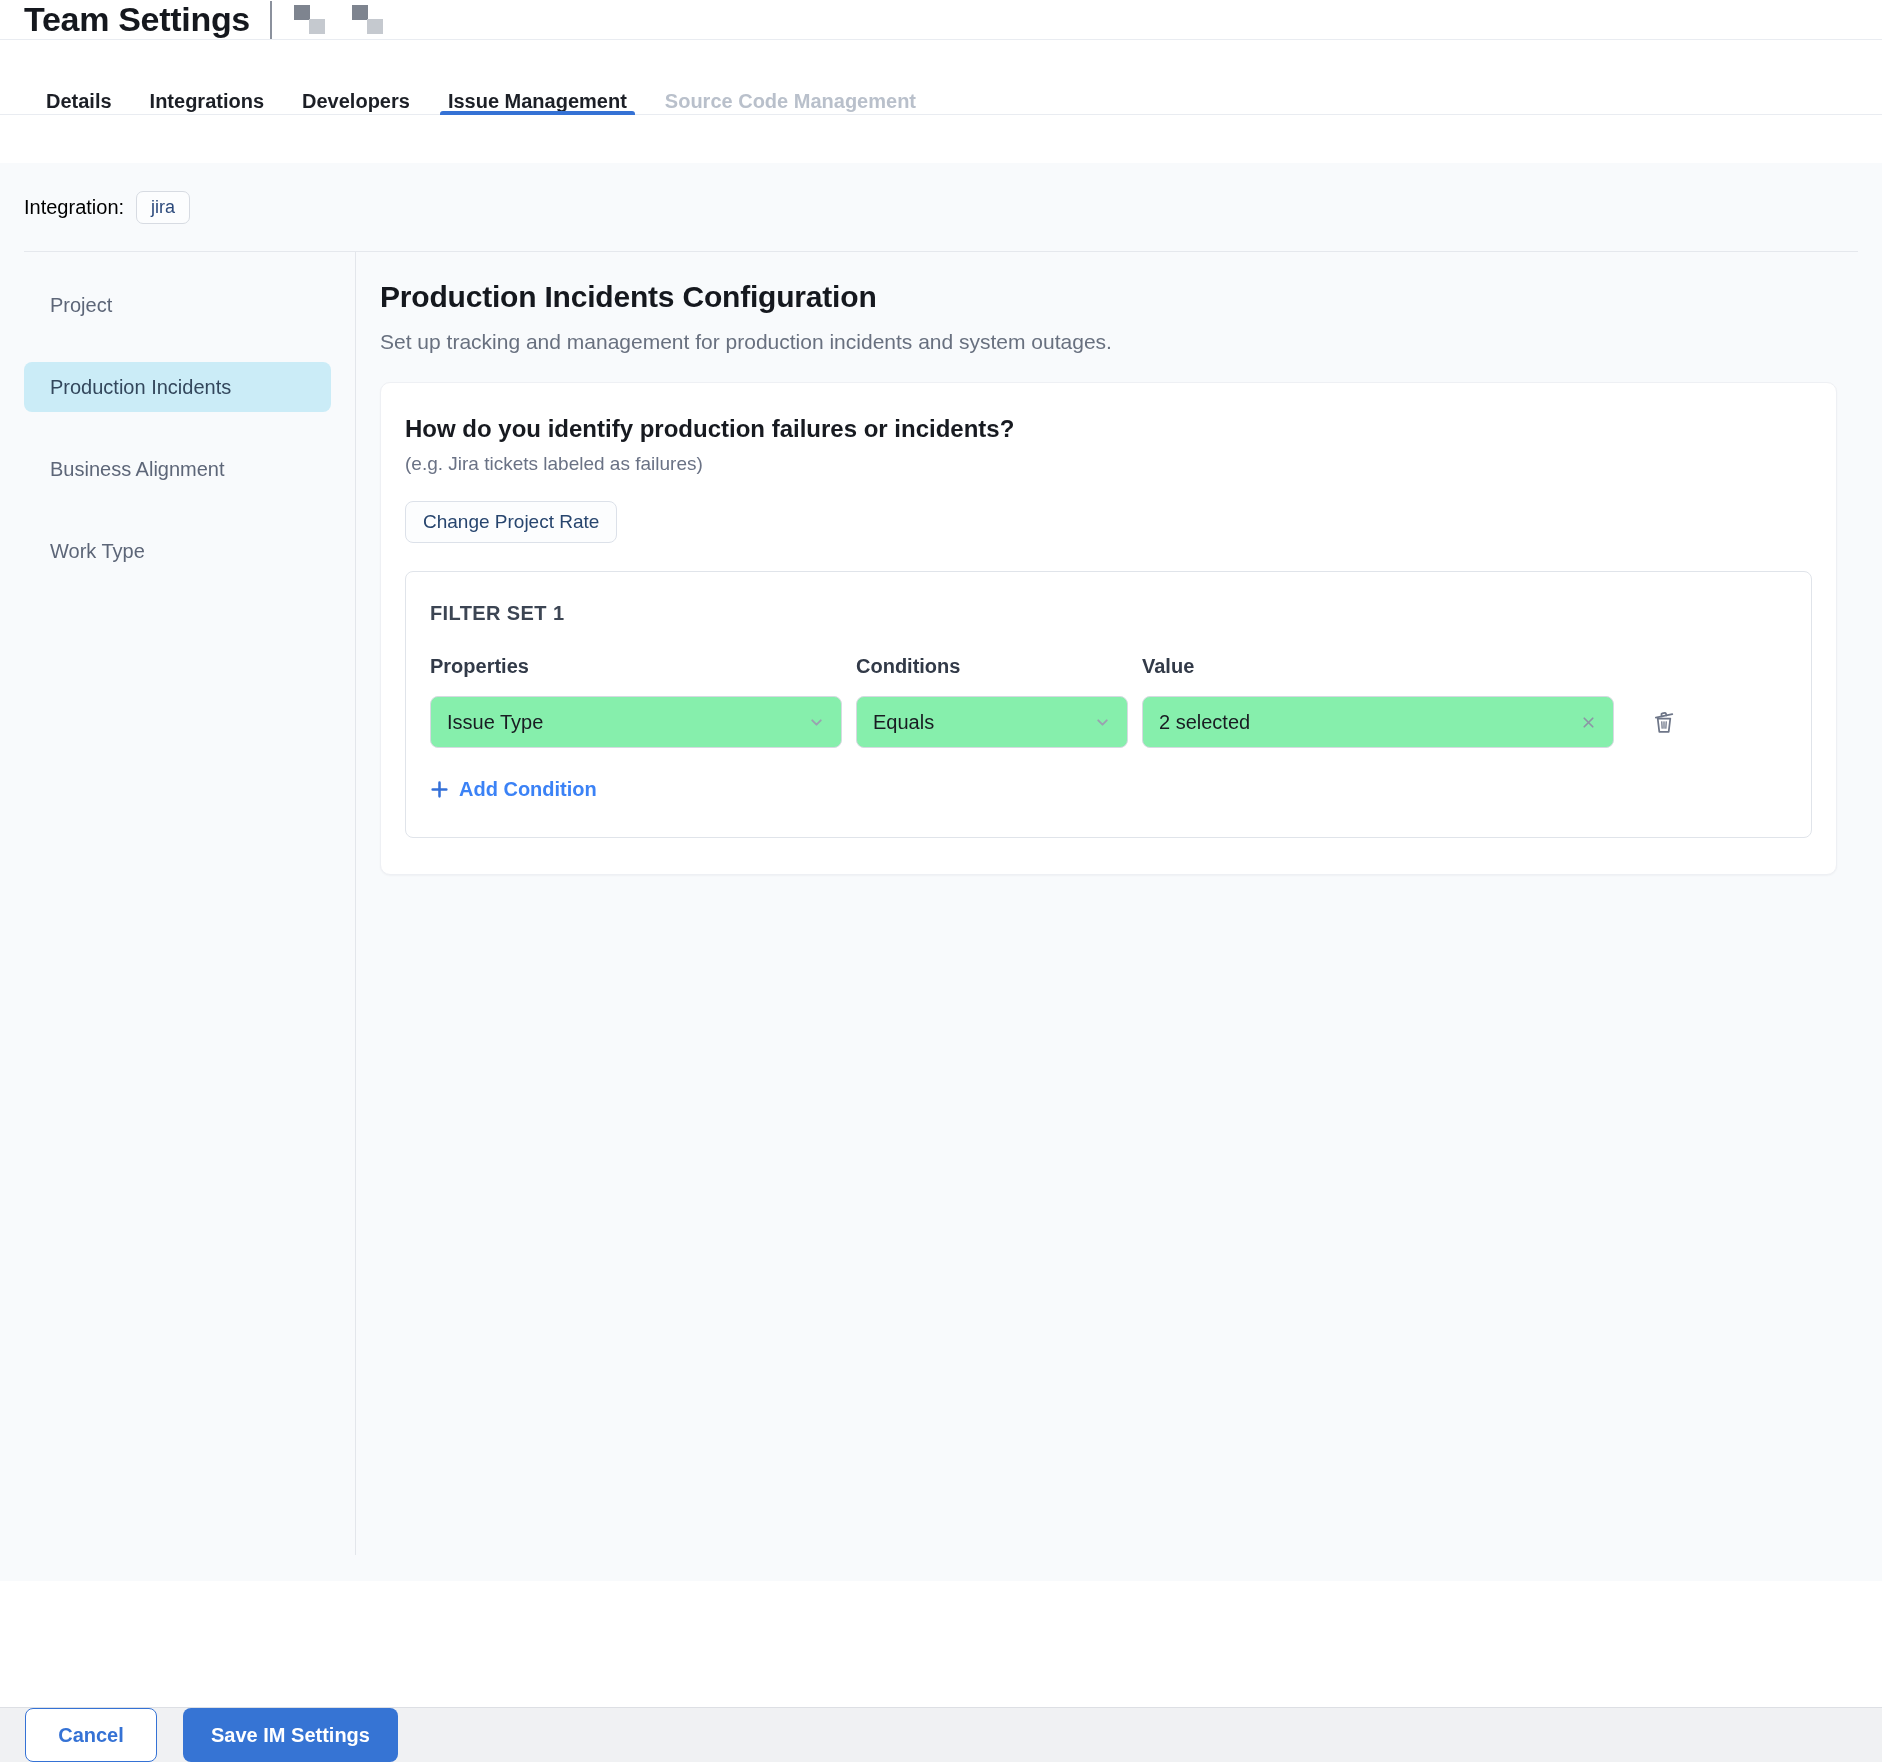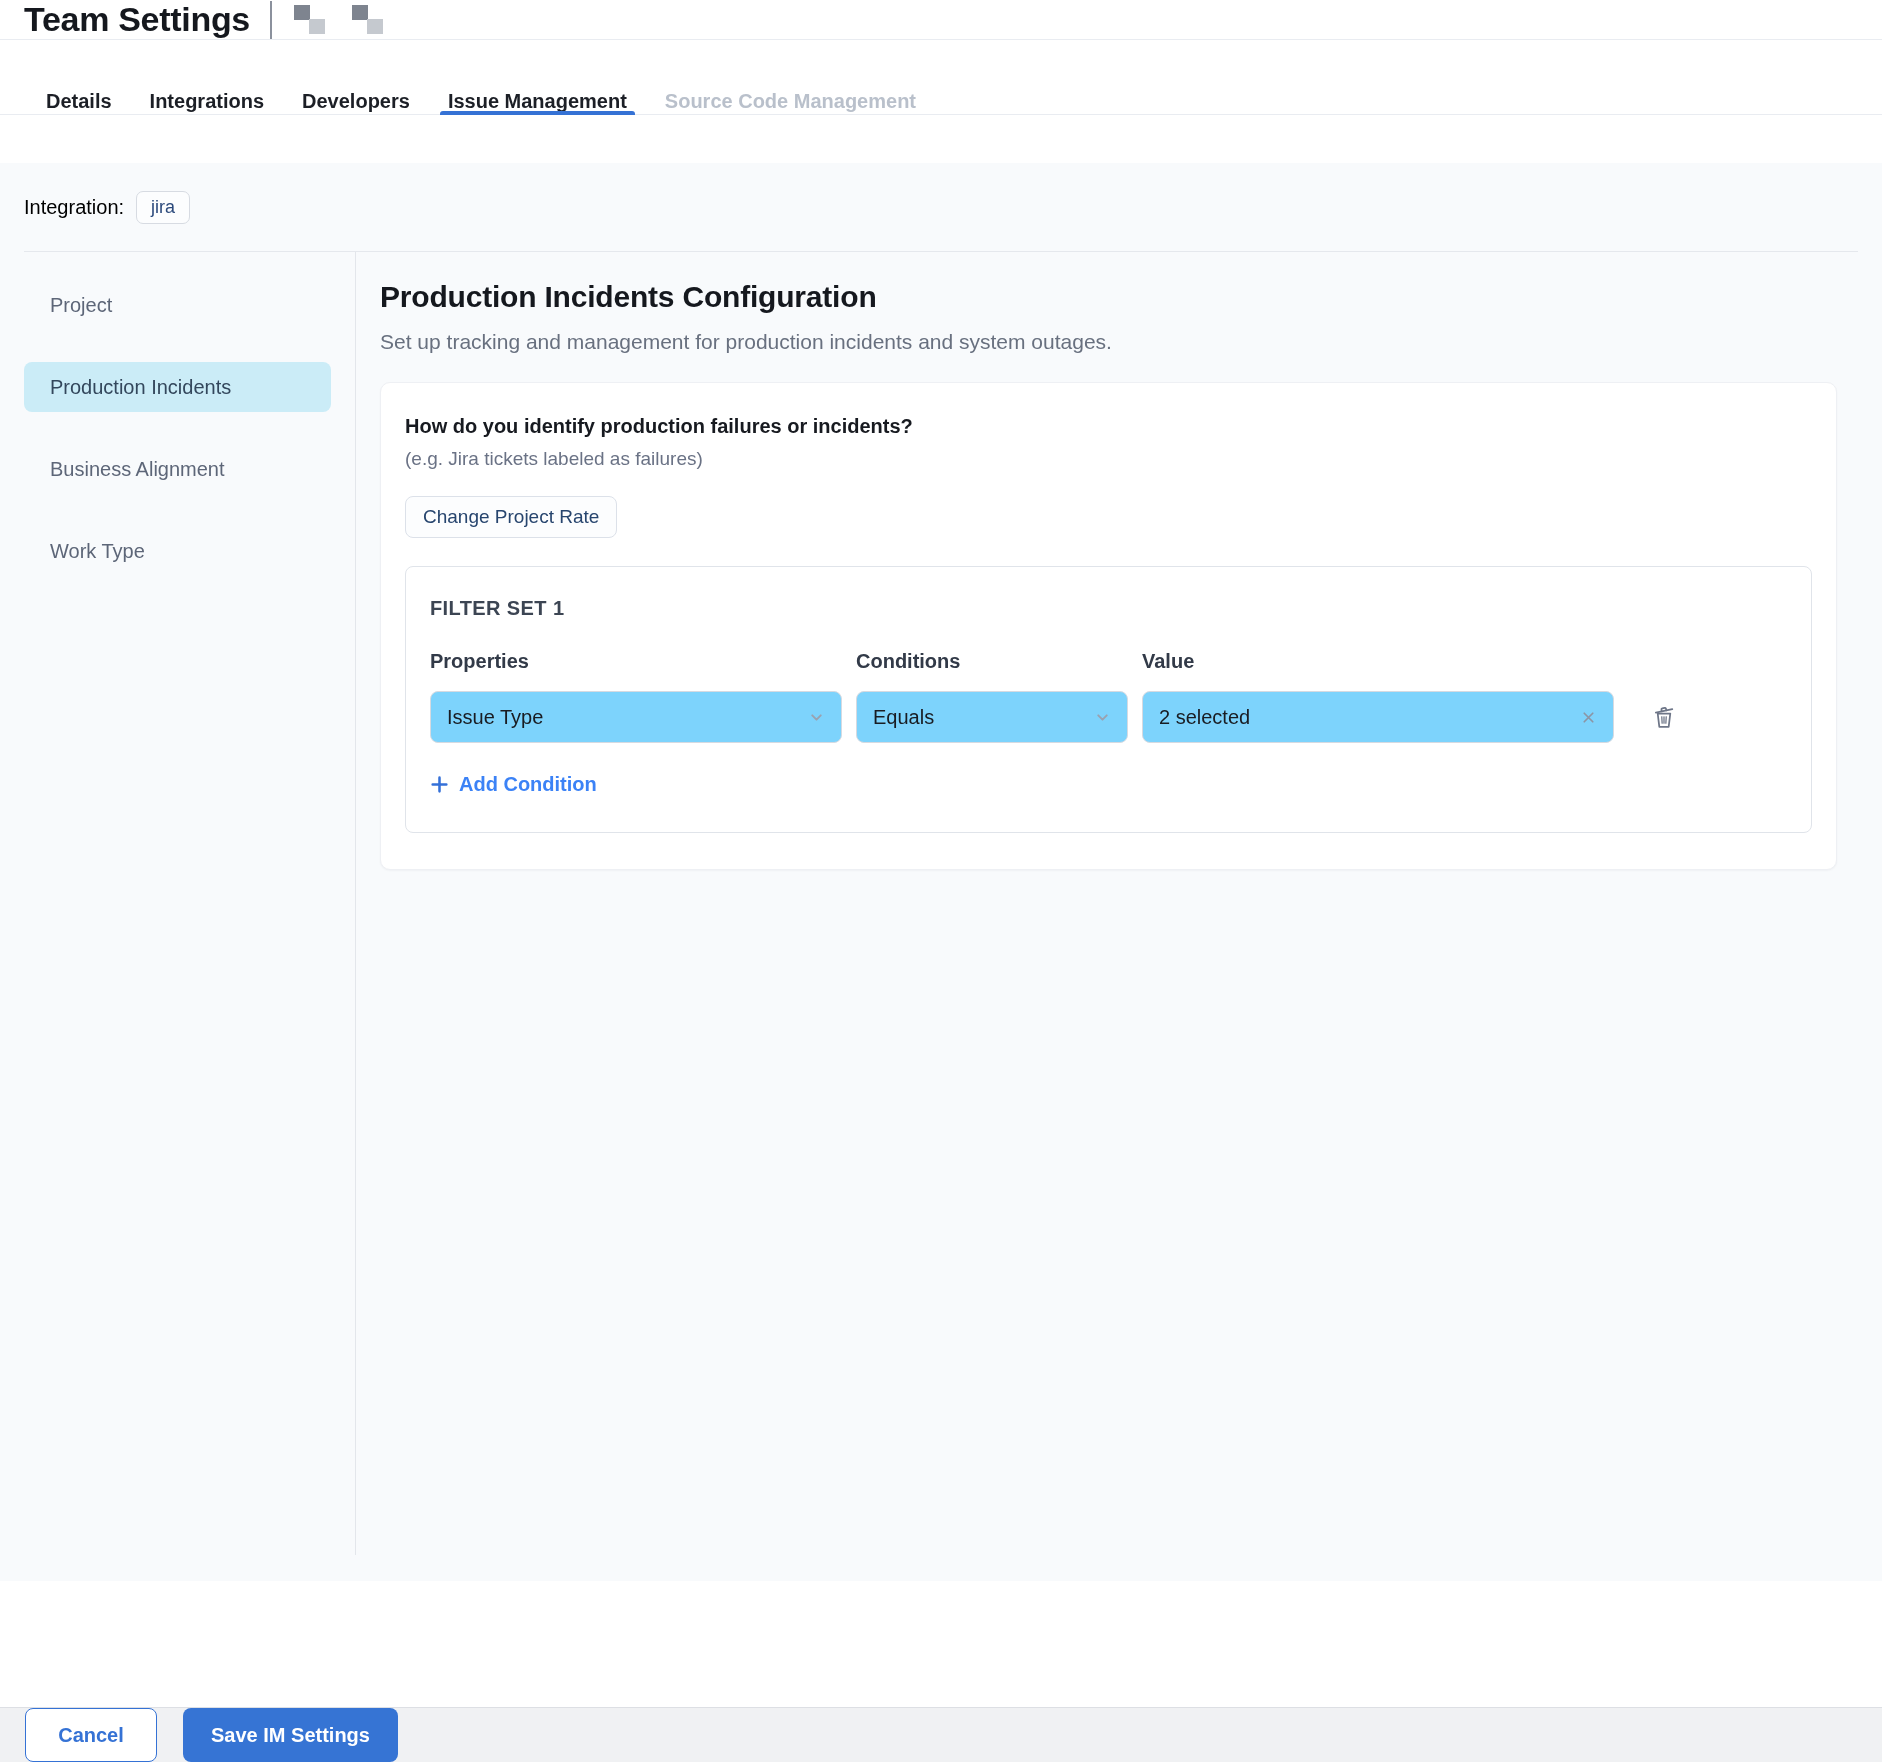--- a/index.html
+++ b/index.html
@@ -68,21 +68,21 @@
   
   .main { flex: 1; padding: 28px 45px 0 24px; }
   .main h2 { font-size: 30px; font-weight: 700; color: #15181e; letter-spacing: -0.2px; }
   .main .subtitle { margin-top: 16px; font-size: 21px; color: #68707f; }
 
   .card {
     margin-top: 28px; background: #ffffff; border: 1px solid #eef0f4;
     border-radius: 10px; box-shadow: 0 1px 2px rgba(20,30,60,0.04);
     padding: 32px 24px 36px 24px;
   }
-  .card h3 { font-size: 20px; font-weight: 700; color: #171a20; }
+  .card h3 { font-size: 24px; font-weight: 700; color: #171a20; }
   .card .hint { margin-top: 10px; font-size: 19px; color: #6a7285; }
   .chip {
     margin-top: 26px; display: inline-block; cursor: pointer;
     padding: 9px 17px; font-size: 19px; color: #27456e;
     background: #fcfdfe; border: 1px solid #dce1e9; border-radius: 8px;
   }
 
   .filter-box {
     margin-top: 28px; border: 1px solid #e0e4ea; border-radius: 8px;
     background: #ffffff; padding: 30px 24px 34px 24px;
@@ -91,21 +91,21 @@
 
   .filter-labels {
     margin-top: 30px; display: grid;
     grid-template-columns: 412px 272px 580px; column-gap: 14px;
   }
   .filter-labels .col-label { font-size: 20px; font-weight: 600; color: #323a48; }
 
   .filter-row { margin-top: 18px; display: flex; align-items: center; }
   .field {
     height: 52px; display: flex; align-items: center; justify-content: center;
-    border: 1px solid #d6dae1; border-radius: 8px; background: #7dd3fc;
+    border: 1px solid #d6dae1; border-radius: 8px; background: #86efac;
     padding: 0 16px; font-size: 20px; color: #191c22; cursor: pointer;
   }
   .field .fval { flex: 1; }
   .field.properties { width: 412px; margin-right: 14px; }
   .field.conditions { width: 272px; margin-right: 14px; }
   .field.value { width: 472px; }
   .icon-btn { display: inline-flex; align-items: center; justify-content: center; cursor: pointer; background: none; border: none; }
   .clear-x { margin-left: 10px; }
   .trash-btn { margin-left: 36px; }
 

